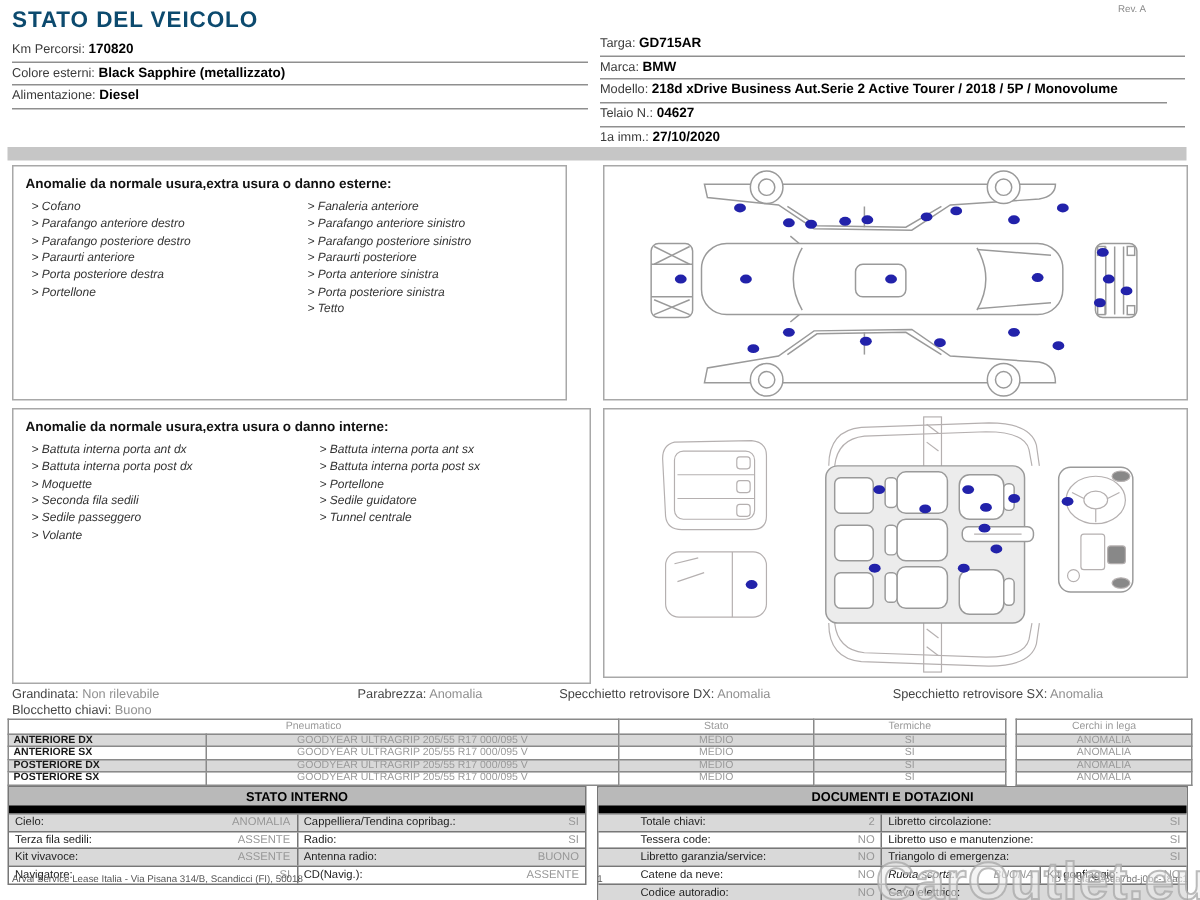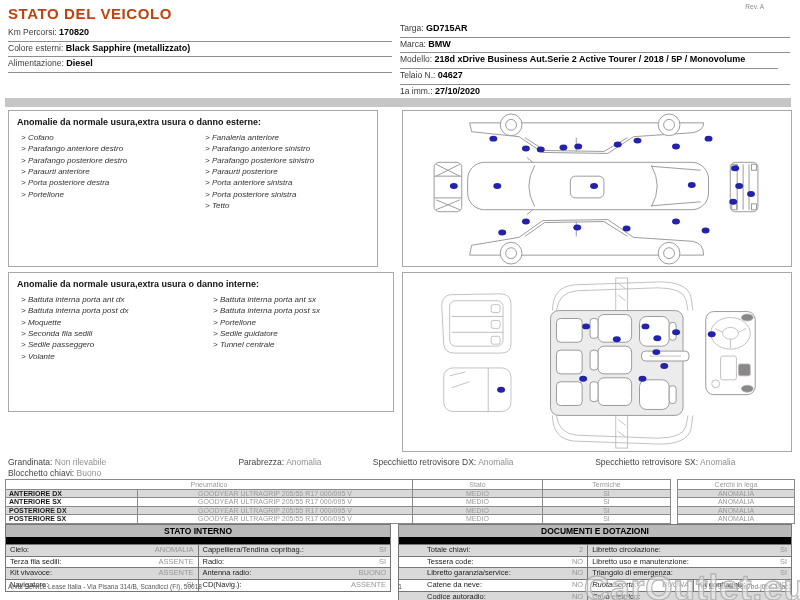--- a/index.html
+++ b/index.html
@@ -1,36 +1,36 @@
 <!DOCTYPE html>
 <html><head>
 <meta charset="utf-8">
 <style>
   * { margin:0; padding:0; box-sizing:border-box; }
   body { background:#fff; }
   .page { position:relative; width:800px; height:600px; background:#fff;
           font-family:"Liberation Sans", sans-serif; color:#222; overflow:hidden; }
 
   .doc-title { position:absolute; left:8px; top:5px; font-size:15px; font-weight:bold;
-               color:#c2410c; letter-spacing:.6px; }
+               color:#0c4a6e; letter-spacing:.6px; }
   .rev { position:absolute; right:36px; top:3px; font-size:6.5px; color:#8a8a8a; }
 
   .hfields { position:absolute; font-size:8.5px; color:#3a3a3a; }
   .hf-left  { left:8px;  top:26px; width:384px; }
   .hf-right { left:400px; top:22px; width:390px; }
   .hrow { border-bottom:1px solid #8f8f8f; padding:1px 0 2px; line-height:1.3; }
   .hrow .hval { font-weight:bold; color:#000; font-size:9px; }
   .hrow.wrap2 { max-width:378px; }
 
   .graybar { position:absolute; left:5px; top:98px; width:786px; height:9px; background:#c6c6c6; }
 
   .panel { position:absolute; border:1px solid #a8a8a8; background:#fff; }
   #ext-list { left:8px;  top:110px; width:370px; height:157px; }
   #ext-diag { left:402px; top:110px; width:390px; height:157px; }
-  #int-list { left:8px;  top:272px; width:386px; height:140px; }
+  #int-list { left:8px;  top:272px; width:386px; height:184px; }
   #int-diag { left:402px; top:272px; width:390px; height:180px; }
 
   .panel-title { font-size:9px; font-weight:bold; color:#111; margin:6px 8px 5px 8px; }
   .cols { display:flex; font-size:8px; color:#333; line-height:1.42; }
   .cols ul { list-style:none; margin:0; padding:0 0 0 12px; flex:1;font-style:italic; }
   .cols li::before { content:"> "; }
 
   svg .ln { fill:none; stroke:#9a9a9a; stroke-width:1; }
   svg .lnt { fill:none; stroke:#b5b0b0; stroke-width:.8; }
   svg .fillw { fill:#fff; stroke:#9a9a9a; stroke-width:1; }
@@ -53,21 +53,21 @@
   .ttable th { color:#9a9a9a; font-weight:normal; text-align:center; height:9.5px; }
   .ttable td.pos { font-weight:bold; color:#1a1a1a; width:132px; }
   .ttable td.val { color:#9a9a9a; text-align:center; }
   .ttable td.spec { color:#9a9a9a; text-align:center; }
   .w-stato { width:130px; } .w-term { width:128px; }
   .ttable tr.odd td { background:#d9d9d9; }
 
   .btable { position:absolute; top:524px; border:1px solid #777; font-size:7.5px; background:#fff; }
   #stato-interno { left:5px;  width:386px; }
   #documenti     { left:398px; width:394px; }
-  .bt-title { background:#b9b9b9; border-bottom:7px solid #000000; text-align:center;
+  .bt-title { background:#b9b9b9; border-bottom:5px solid #000000; text-align:center;
               font-weight:bold; font-size:8.5px; padding:1px 0; color:#000; }
   .bt-row { display:flex; border-top:1px solid #777;text-align:center; }
   .bt-row:first-of-type { border-top:none; }
   .bt-row.odd { background:#d9d9d9; }
   .bt-cell { flex:1; display:flex; justify-content:space-between; padding:1px 4px; border-left:1px solid #777; line-height:1.15; }
   .bt-cell:first-child { border-left:none; }
   .bt-cell .bl { color:#222; }
   .bt-cell .bv { color:#979797; }
   .bt-cell.w48 { flex:0 0 48%;padding-left:28px; } .bt-cell.w27 { flex:0 0 27%;font-style:italic; }
 

